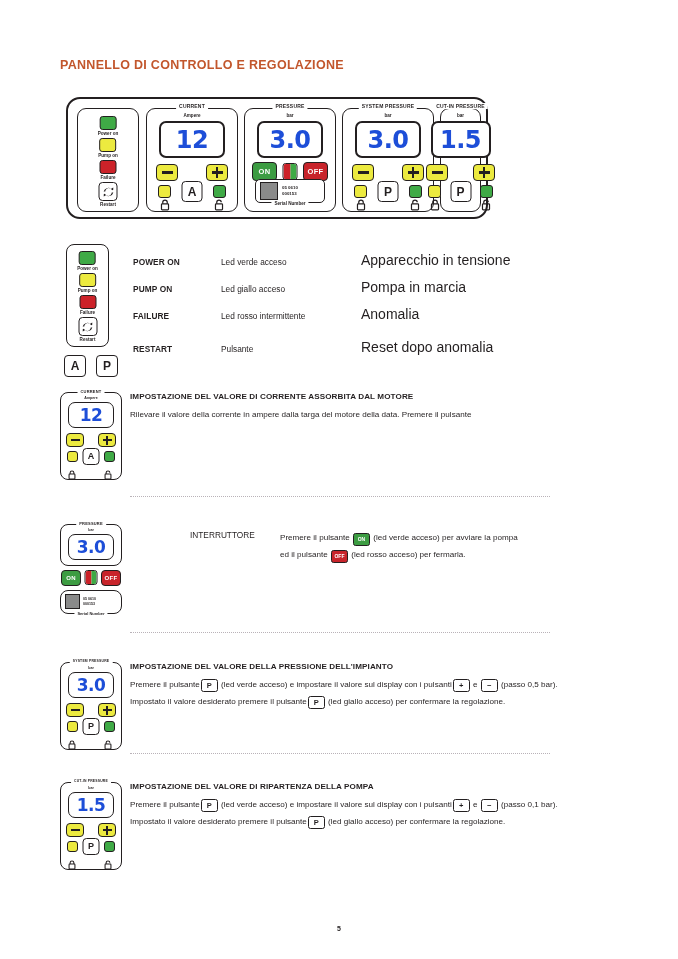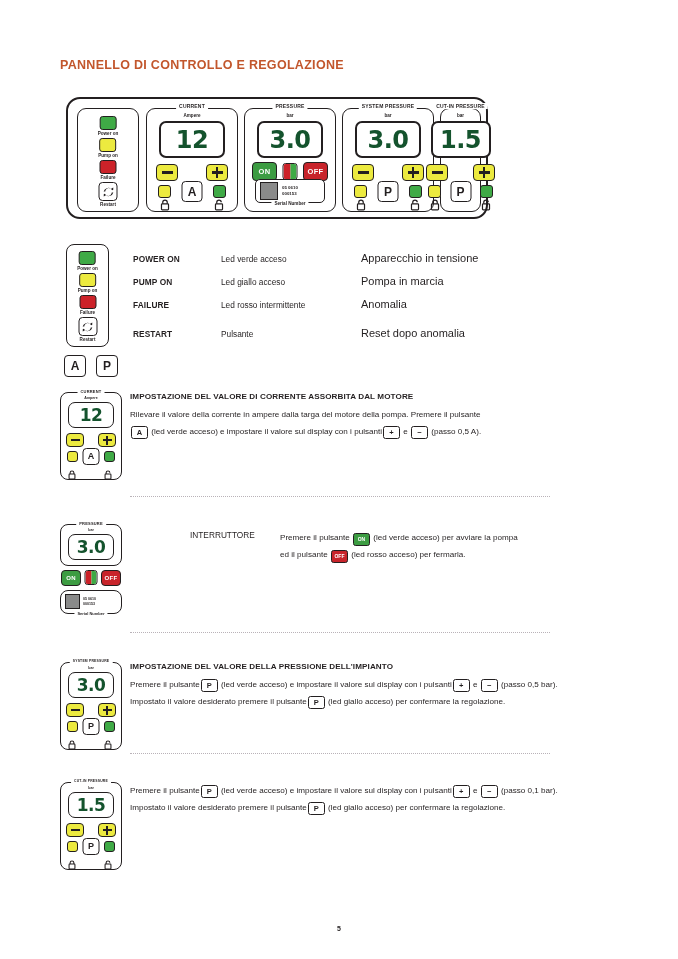--- a/index.html
+++ b/index.html
@@ -53,21 +53,21 @@
   }
 
   
   .display{
     position:absolute;left:50%;transform:translateX(-50%);top:12px;
     width:62px;height:33px;border:2px solid #231f20;border-radius:7px;
     background:#fff;display:flex;align-items:center;justify-content:center;
   }
   .display span{
     font-family:"DejaVu Sans", sans-serif;
-    font-size:24px;font-weight:bold;color:#14532d;line-height:1;
+    font-size:24px;font-weight:bold;color:#1d4ed8;line-height:1;
     letter-spacing:-0.5px;
   }
 
   
   .key{
     position:absolute;width:20px;height:15px;border:1.6px solid #231f20;
     border-radius:4px;background:#ecea3f;
     display:flex;align-items:center;justify-content:center;
   }
   .key .bar{display:block;background:#231f20;}
@@ -155,21 +155,21 @@
   .ap-row{position:absolute;left:64px;top:355px;display:flex;gap:10px;}
   .ap-sq{
     width:20px;height:20px;border:1.8px solid #231f20;border-radius:4px;background:#fff;
     display:flex;align-items:center;justify-content:center;font-size:12px;font-weight:bold;
   }
 
   .legend-table{position:absolute;left:133px;top:252px;width:420px;}
   .legend-row{display:flex;align-items:baseline;margin-bottom:11px;}
   .lg-term{width:88px;font-size:8.3px;font-weight:bold;letter-spacing:.1px;}
   .lg-mid{width:140px;font-size:8.3px;}
-  .lg-right{font-size:11px;}
+  .lg-right{font-size:14px;}
   .legend-row.spacer{height:6px;margin:0;}
 
   
   .section{position:absolute;left:60px;width:560px;}
   .sec-thumb{
     position:absolute;left:0;top:0;
     border:1.4px solid #231f20;border-radius:8px;background:#fff;box-sizing:border-box;
   }
   .sec-body{position:absolute;left:70px;top:0;width:490px;}
   .sec-head{
@@ -433,22 +433,21 @@
       <div class="lock" style="right:7px;bottom:1px;">
         <svg width="8" height="10" viewBox="0 0 12 15">
             <path d="M3.2 6V4.2a2.8 2.8 0 0 1 5.6 0" fill="none" stroke="#231f20" stroke-width="1.6"></path>
             <rect x="1.6" y="6" width="8.8" height="7.5" rx="1" fill="none" stroke="#231f20" stroke-width="1.6"></rect>
           </svg>
       </div>
     </div>
     <div class="sec-body">
       <div class="sec-head">IMPOSTAZIONE DEL VALORE DI CORRENTE ASSORBITA DAL MOTORE</div>
       <div>
-          <div class="sec-line">Rilevare il valore della corrente in ampere dalla targa del motore della pompa. Premere il pulsante</div>
-          <div class="sec-line"><span class="ibtn">A</span> (led verde acceso) e impostare il valore sul display con i pulsanti<span class="ibtn">+</span> e <span class="ibtn">−</span> (passo 0,5 A).</div>
+          <div class="sec-line">Rilevare il valore della corrente in ampere dalla targa del motore della data. Premere il pulsante</div>
         </div>
     </div>
   </div>
 
   <div class="divider" style="top:496px;"></div>
 
   <div class="section" style="top:524px;">
     <div class="sec-thumb" style="width:62px;height:42px;">
       <div class="mod-title" style="top:-4px;font-size:4px;">PRESSURE</div>
       <div class="mod-sub" style="top:3px;font-size:3.6px;">bar</div>
@@ -553,20 +552,21 @@
           </svg>
       </div>
       <div class="lock" style="right:7px;bottom:1px;">
         <svg width="8" height="10" viewBox="0 0 12 15">
             <path d="M3.2 6V4.2a2.8 2.8 0 0 1 5.6 0" fill="none" stroke="#231f20" stroke-width="1.6"></path>
             <rect x="1.6" y="6" width="8.8" height="7.5" rx="1" fill="none" stroke="#231f20" stroke-width="1.6"></rect>
           </svg>
       </div>
     </div>
     <div class="sec-body">
+      <div class="sec-head">IMPOSTAZIONE DEL VALORE DI RIPARTENZA DELLA POMPA</div>
       <div>
           <div class="sec-line">Premere il pulsante<span class="ibtn">P</span> (led verde acceso) e impostare il valore sul display con i pulsanti<span class="ibtn">+</span> e <span class="ibtn">−</span> (passo 0,1 bar).</div>
           <div class="sec-line">Impostato il valore desiderato premere il pulsante<span class="ibtn">P</span> (led giallo acceso) per confermare la regolazione.</div>
         </div>
     </div>
   </div>
 
   <div class="page-num">5</div>
 </div>
 

